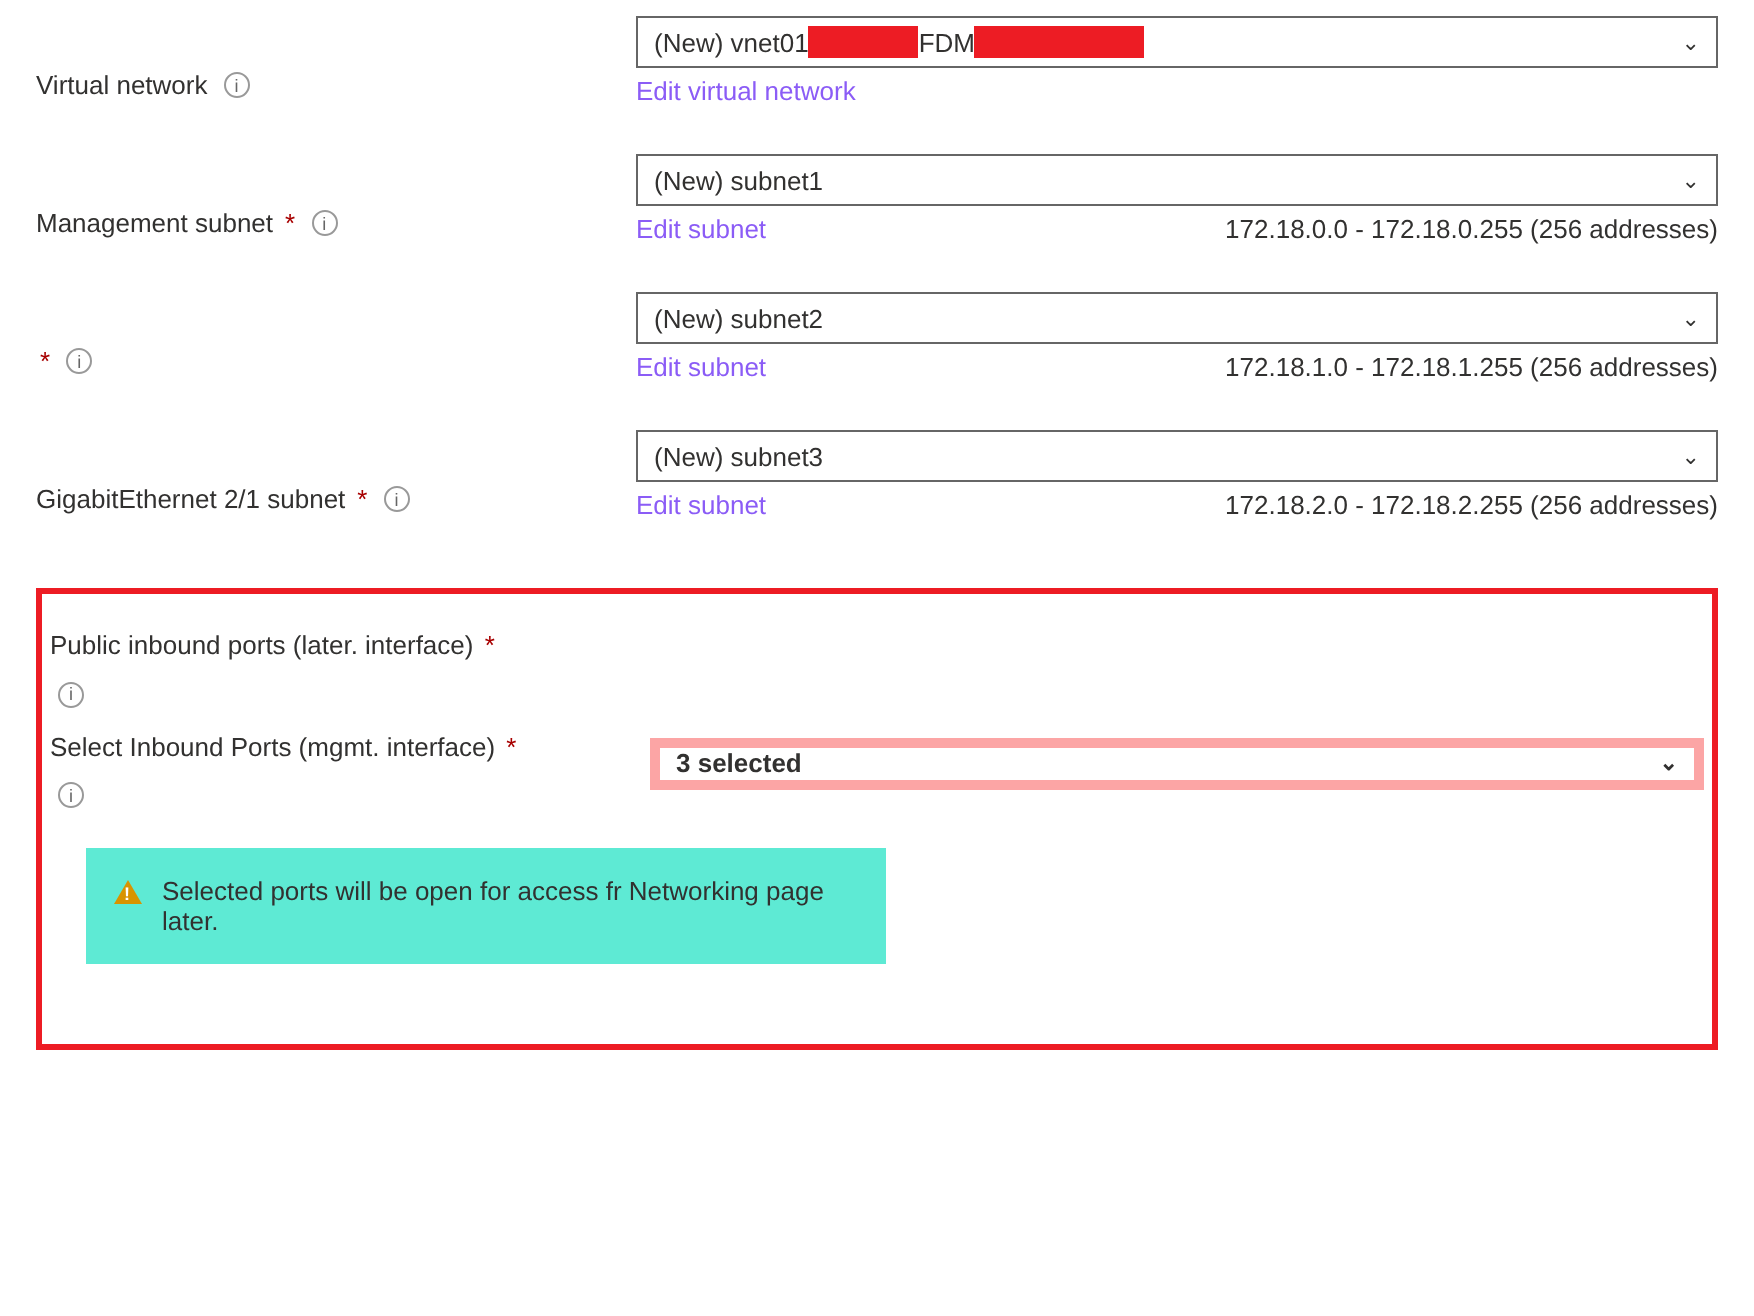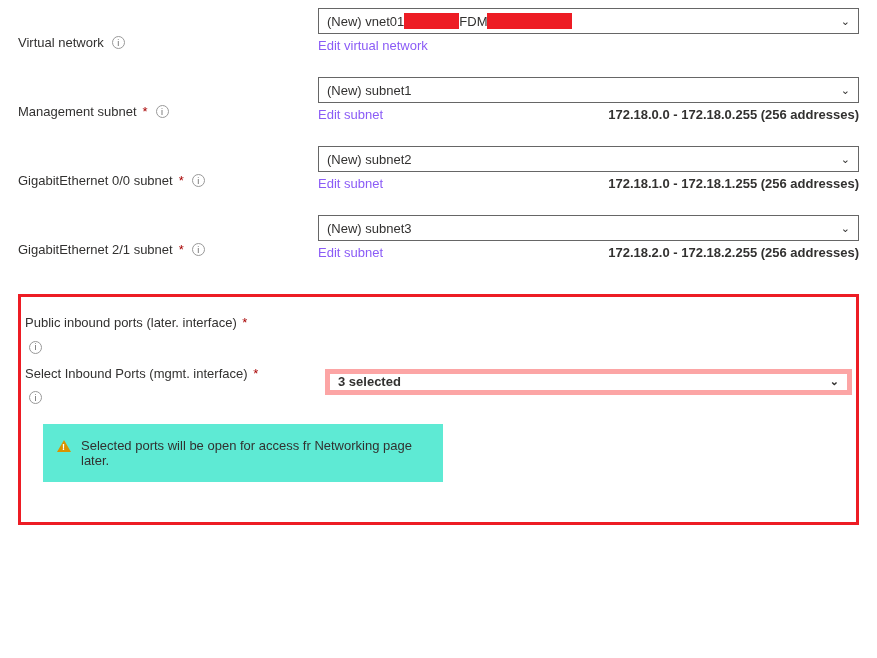--- a/index.html
+++ b/index.html
@@ -48,21 +48,21 @@
     width:100%;
     position:relative;
   }
   .dropdown.focused { border:5px solid #fca5a5;font-weight:bold; }
   .chevron { font-size:11px; color:#323130; }
   .sub-row {
     display:flex; justify-content:space-between;
     margin-top:4px; margin-bottom:18px;
   }
   .link { color:#8b5cf6; cursor:pointer; }
-  .hint { color:#323130;font-weight:bold; }
+  .hint { color:#323130; }
   .radio-row { display:flex; align-items:center; gap:10px; margin-bottom:10px; }
   .radio-outer {
     width:18px; height:18px; border:1px solid #323130; border-radius:50%;
     display:inline-flex; align-items:center; justify-content:center;
     cursor:pointer;
   }
   .radio-outer.selected { border-color:#0067b8; }
   .radio-inner { width:10px; height:10px; border-radius:50%; background:#0067b8; }
   .vnet-redact { background:#ed1c24; display:inline-block; height:16px; }
   .vnet-text { display:flex; align-items:center; gap:0; }
@@ -132,21 +132,20 @@
     </div>
     <div class="sub-row">
       <span class="link">Edit subnet</span>
       <span class="hint">172.18.0.0 - 172.18.0.255 (256 addresses)</span>
     </div>
   </div>
 </div>
 
 <div class="row">
   <div class="label-col">
-    <span>GigabitEthernet 0/0 subnet</span>
     <span class="req">*</span>
     <span class="info-icon">i</span>
   </div>
   <div class="field-col">
     <div class="dropdown">
       <span>(New) subnet2</span>
       <span class="chevron">⌄</span>
     </div>
     <div class="sub-row">
       <span class="link">Edit subnet</span>

